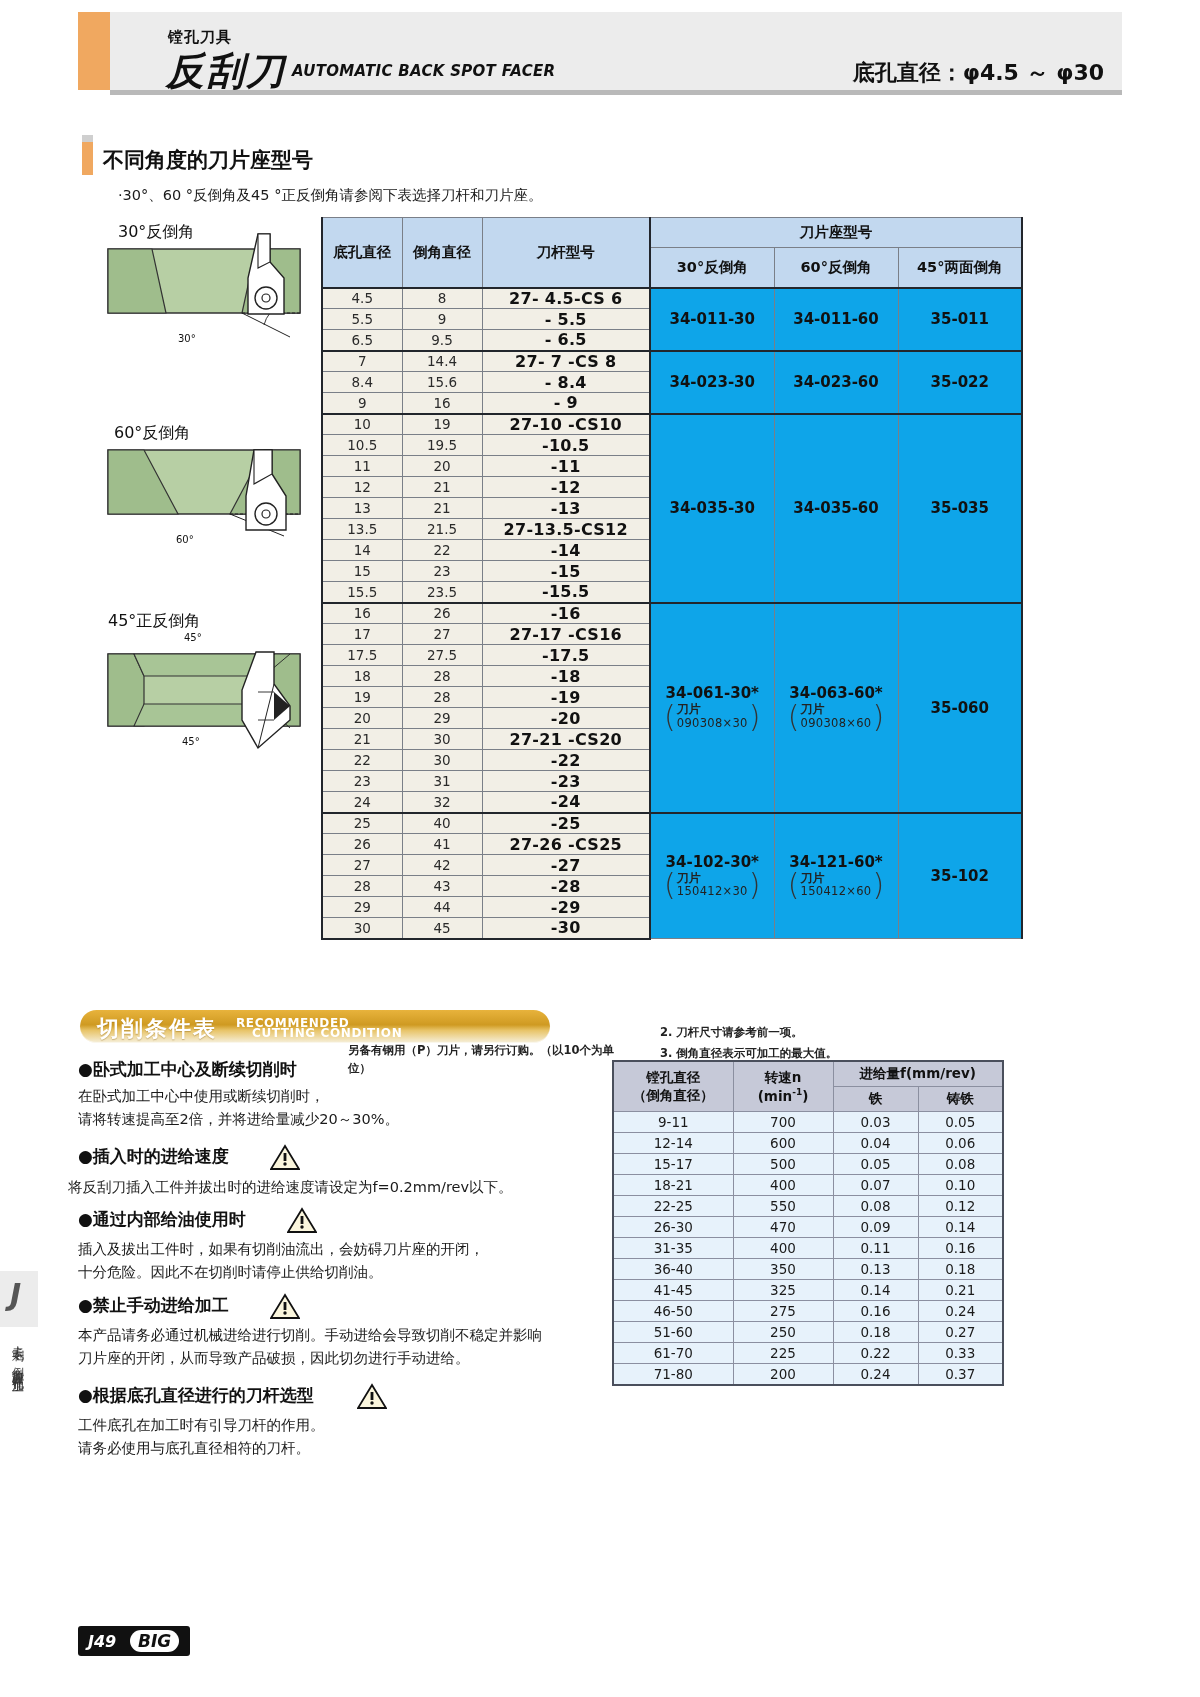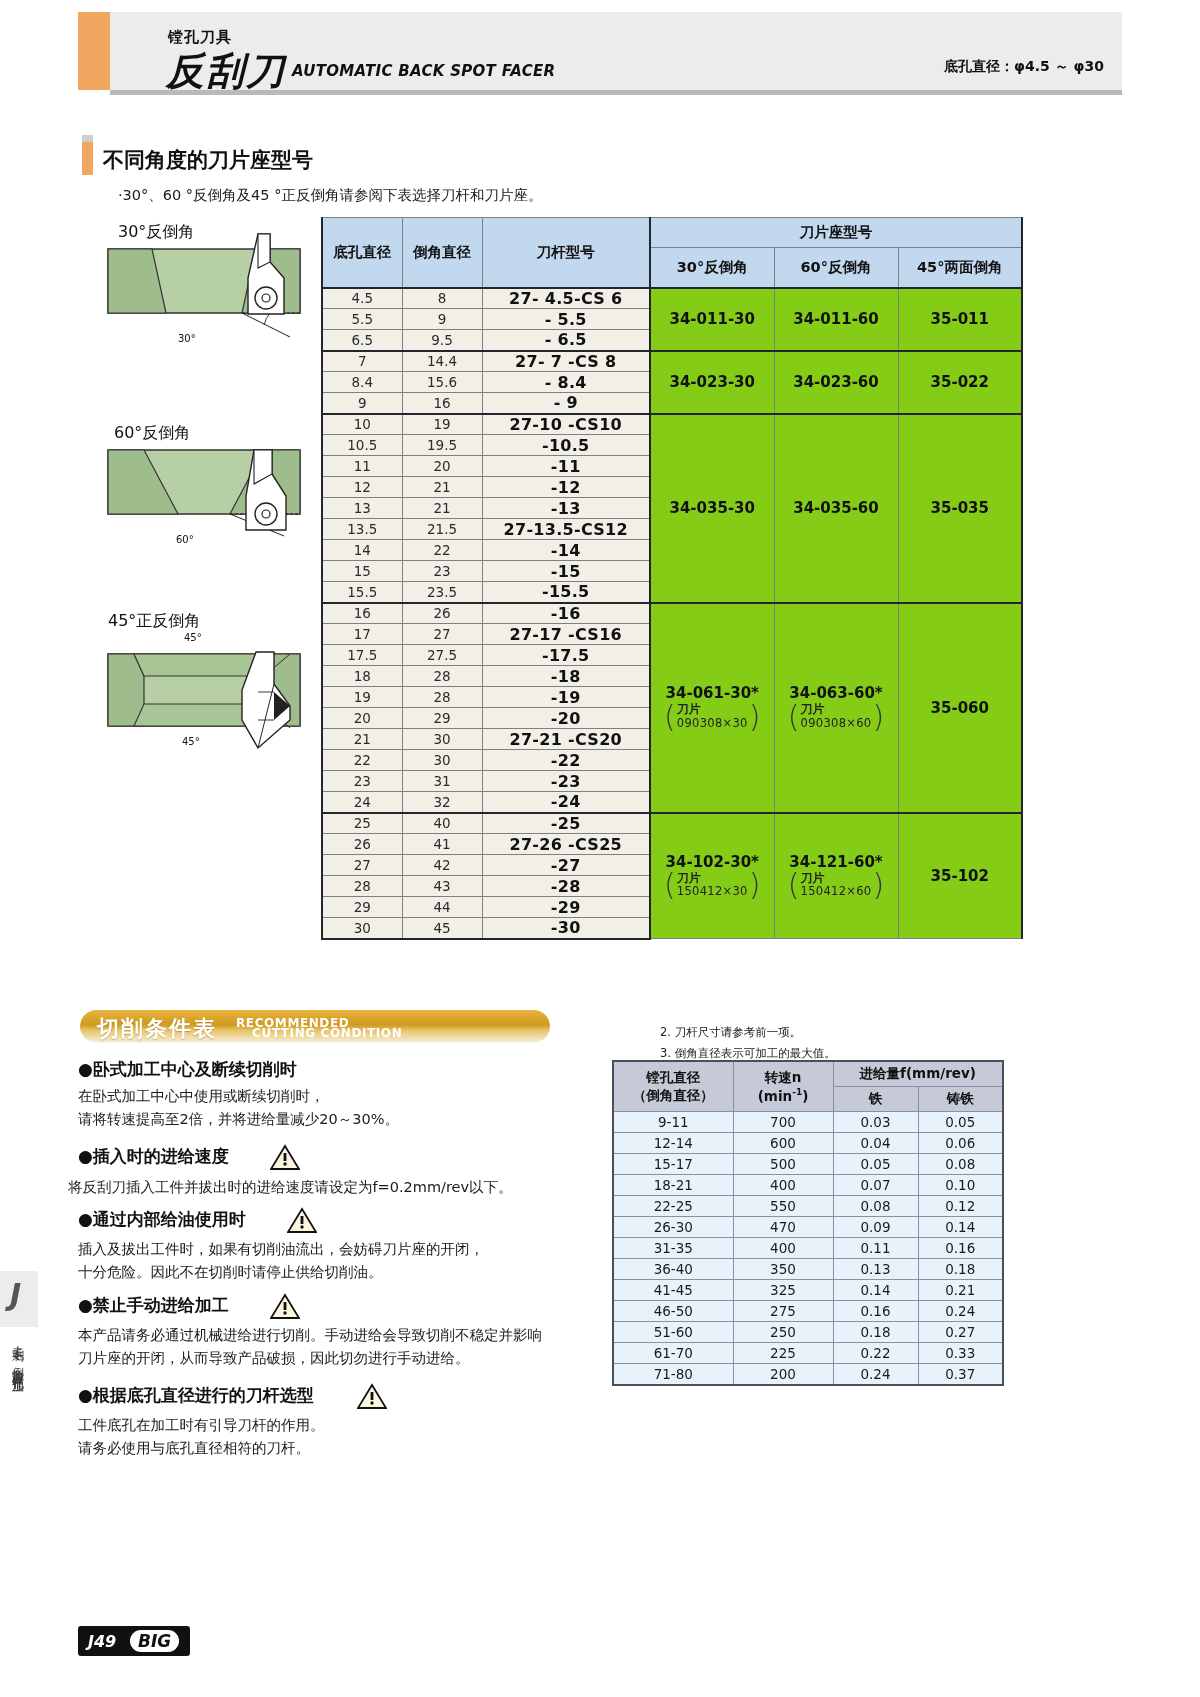--- a/index.html
+++ b/index.html
@@ -35,21 +35,21 @@
     font-size:38px; font-weight:bold; font-style:italic;
     letter-spacing:2px; color:#111;
   }
   .hdr-sub{
     position:absolute; left:292px; top:62px;
     font-size:15px; font-weight:bold; font-style:italic;
     letter-spacing:0.3px; color:#111;
   }
   .hdr-right{
     position:absolute; right:96px; top:58px;
-    font-size:14px; font-weight:bold; color:#111; white-space:nowrap;margin-left:40px;
+    font-size:22px; font-weight:bold; color:#111; white-space:nowrap;margin-left:40px;
   }
 
   
   .sec1-bar{
     position:absolute; left:82px; top:141px; width:11px; height:34px;
     background:#f0a860;
   }
   .sec1-bar::after{
     content:""; position:absolute; left:0; top:-6px; width:11px; height:7px;
     background:#cfcfcf;
@@ -86,21 +86,21 @@
     background:#c2d8ef;
     font-size:14.5px; font-weight:bold; color:#111;
   }
   .mt thead th.h-top{ height:30px;margin-left:24px; }
   .mt thead th.h-tall{ height:70px; }
   .mt thead th.h-bot{ height:40px; }
   .mt td.num{ height:21px; width:80px; font-size:13.5px; color:#2a2a2a; }
   .mt td.chm{ height:21px; width:80px; font-size:13.5px; color:#2a2a2a; }
   .mt td.hold{ height:21px; width:168px; font-size:16px; font-weight:bold; color:#111; letter-spacing:0.3px; }
   .mt td.seat{
-    background:#84cc16; font-size:15px; font-weight:bold; color:#111;
+    background:#0ea5e9; font-size:15px; font-weight:bold; color:#111;
     vertical-align:middle; width:124px;
   }
   .grp-top td{ border-top:2px solid #22262c !important; }
   .mt .outer-l{ border-left:2px solid #22262c; }
   .mt .outer-r{ border-right:2px solid #22262c; }
   .mt .sep-l{ border-left:2px solid #22262c; }
   .seat-sub{
     display:block; font-size:11.5px; font-weight:normal; color:#222;
     line-height:1.15; margin-top:1px;
   }
@@ -108,21 +108,21 @@
     display:inline-flex; align-items:center; justify-content:center;
     font-size:11.5px; line-height:1.15;
   }
   .paren .pl,.paren .pr{ font-size:30px; font-weight:300; color:#333; line-height:0.8; }
   .paren .pin{ text-align:left; padding:0 1px; }
   .paren .pin .l1{ font-weight:bold; font-size:12px; }
   .paren .pin .l2{ font-size:11.5px; letter-spacing:0.3px; }
 
   
   .fn{
-    position:absolute; font-size:11.5px; color:#222; line-height:1.55;
+    position:absolute; font-size:11.5px; color:#222; line-height:1.55;font-weight:bold;
   }
   .fn .ind{ padding-left:14px; display:block; }
 
   
   .gold-banner{
     position:absolute; left:80px; top:1010px; width:470px; height:33px;
     border-radius:17px;
     background:linear-gradient(180deg,#e8b33c 0%,#cf9a22 45%,#e8c469 62%,#f6f0dd 100%);
     box-shadow:inset 0 -1px 0 rgba(255,255,255,.5);
   }
@@ -511,20 +511,21 @@
     <tr>
       <td class="num outer-l" style="border-bottom:2px solid #22262c;">30</td>
       <td class="chm" style="border-bottom:2px solid #22262c;">45</td>
       <td class="hold" style="border-bottom:2px solid #22262c;">-30</td>
     </tr>
   </tbody>
 </table>
 
 <div class="fn" style="left:334px; top:1024px; width:300px;">
   <span>1. *标记为刀片。标配铸铁用（K）刀片。</span>
+  <span class="ind">另备有钢用（P）刀片，请另行订购。（以10个为单位）</span>
 </div>
 <div class="fn" style="left:660px; top:1024px;">2. 刀杆尺寸请参考前一项。</div>
 <div class="fn" style="left:660px; top:1045px;text-align:center;">3. 倒角直径表示可加工的最大值。</div>
 
 <div class="gold-banner"></div>
 <div class="gb-cn">切削条件表</div>
 <div class="gb-en1">RECOMMENDED</div>
 <div class="gb-en2">CUTTING CONDITION</div>
 
 <div class="note-h" style="left:78px; top:1058px;">●卧式加工中心及断续切削时</div>

